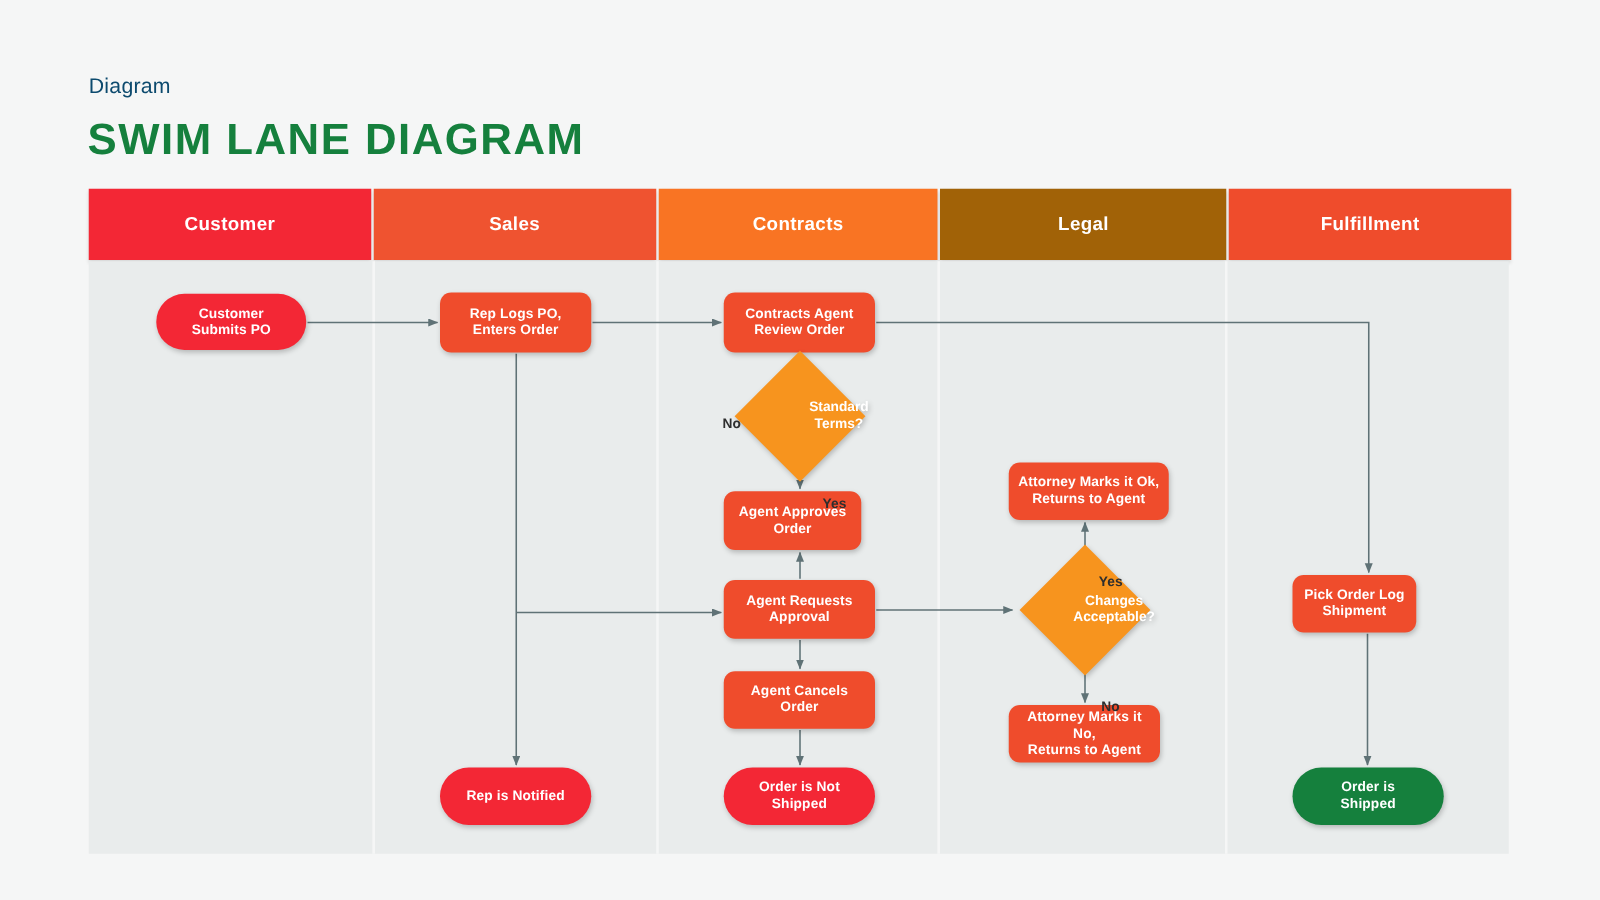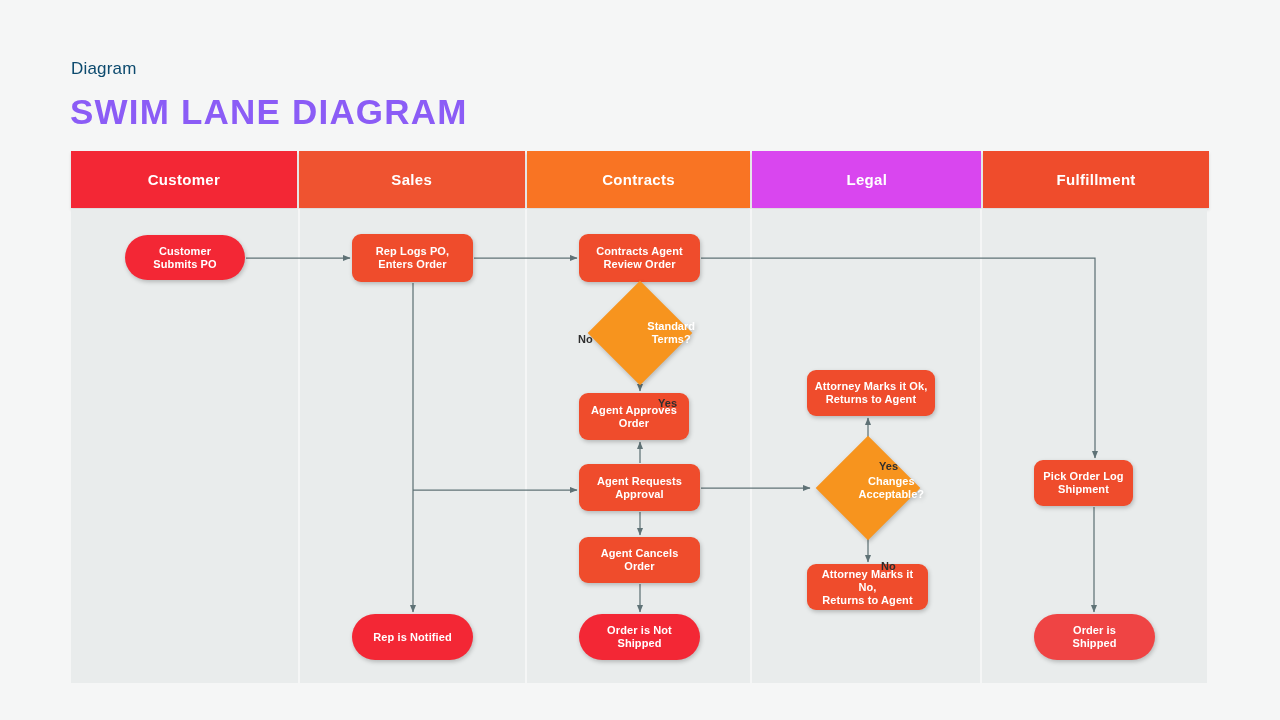--- a/index.html
+++ b/index.html
@@ -11,21 +11,21 @@
   }
   .slide { position: relative; width: 1280px; height: 720px; }
 
   
   .kicker {
     position: absolute; left: 71px; top: 59px;
     font-size: 17px; color: #0c4a6e; letter-spacing: .2px;
   }
   .page-title {
     position: absolute; left: 70px; top: 92px;
-    font-size: 35px; font-weight: bold; color: #8b5cf6;
+    font-size: 35px; font-weight: bold; color: #15803d;
     letter-spacing: 1.2px;
   }
 
   
   .lanes { position: absolute; left: 71px; top: 151px; width: 1138px; height: 532px; }
   .lane-headers { position: absolute; left: 0; top: 0; width: 100%; height: 57px; display: flex; }
   .lane-head {
     position: relative; height: 57px;
     display: flex; align-items: center; justify-content: center;
     color: #ffffff; font-size: 15px; font-weight: bold; letter-spacing: .3px;
@@ -82,21 +82,21 @@
     <div class="lane-headers">
       <div class="lane-head" style="width:227px;background:#f32735">
         <span>Customer</span>
       </div>
       <div class="lane-head" style="width:227px;background:#ef5330;margin-left:2px">
         <span>Sales</span>
       </div>
       <div class="lane-head" style="width:225px;background:#f97423;margin-left:2px">
         <span>Contracts</span>
       </div>
-      <div class="lane-head" style="width:230px;background:#d946ef;margin-left:2px">
+      <div class="lane-head" style="width:230px;background:#a16207;margin-left:2px">
         <span>Legal</span>
       </div>
       <div class="lane-head" style="width:227px;background:#ef4c2c;margin-left:2px">
         <span>Fulfillment</span>
       </div>
     </div>
 
     <div class="lane-bodies">
       <div class="lane-body" style="width:227px"></div>
       <div class="lane-body" style="width:227px"></div>
@@ -179,21 +179,21 @@
     </div>
 
     <div class="node process" style="left:807px;top:564px;width:121px;height:46px;background:#ef4c2c">
       <span>Attorney Marks it No,<br>Returns to Agent</span>
     </div>
 
     <div class="node process" style="left:1034px;top:460px;width:99px;height:46px;background:#ef4c2c">
       <span>Pick Order Log<br>Shipment</span>
     </div>
 
-    <div class="node terminator" style="left:1034px;top:614px;width:121px;height:46px;background:#ef4444">
+    <div class="node terminator" style="left:1034px;top:614px;width:121px;height:46px;background:#15803d">
       <span>Order is<br>Shipped</span>
     </div>
 
     <div class="edge-label" style="left:578px;top:305px"><span>No</span></div>
     <div class="edge-label" style="left:658px;top:369px"><span>Yes</span></div>
     <div class="edge-label" style="left:879px;top:432px"><span>Yes</span></div>
     <div class="edge-label" style="left:881px;top:532px"><span>No</span></div>
 
   </div>
 </div>

